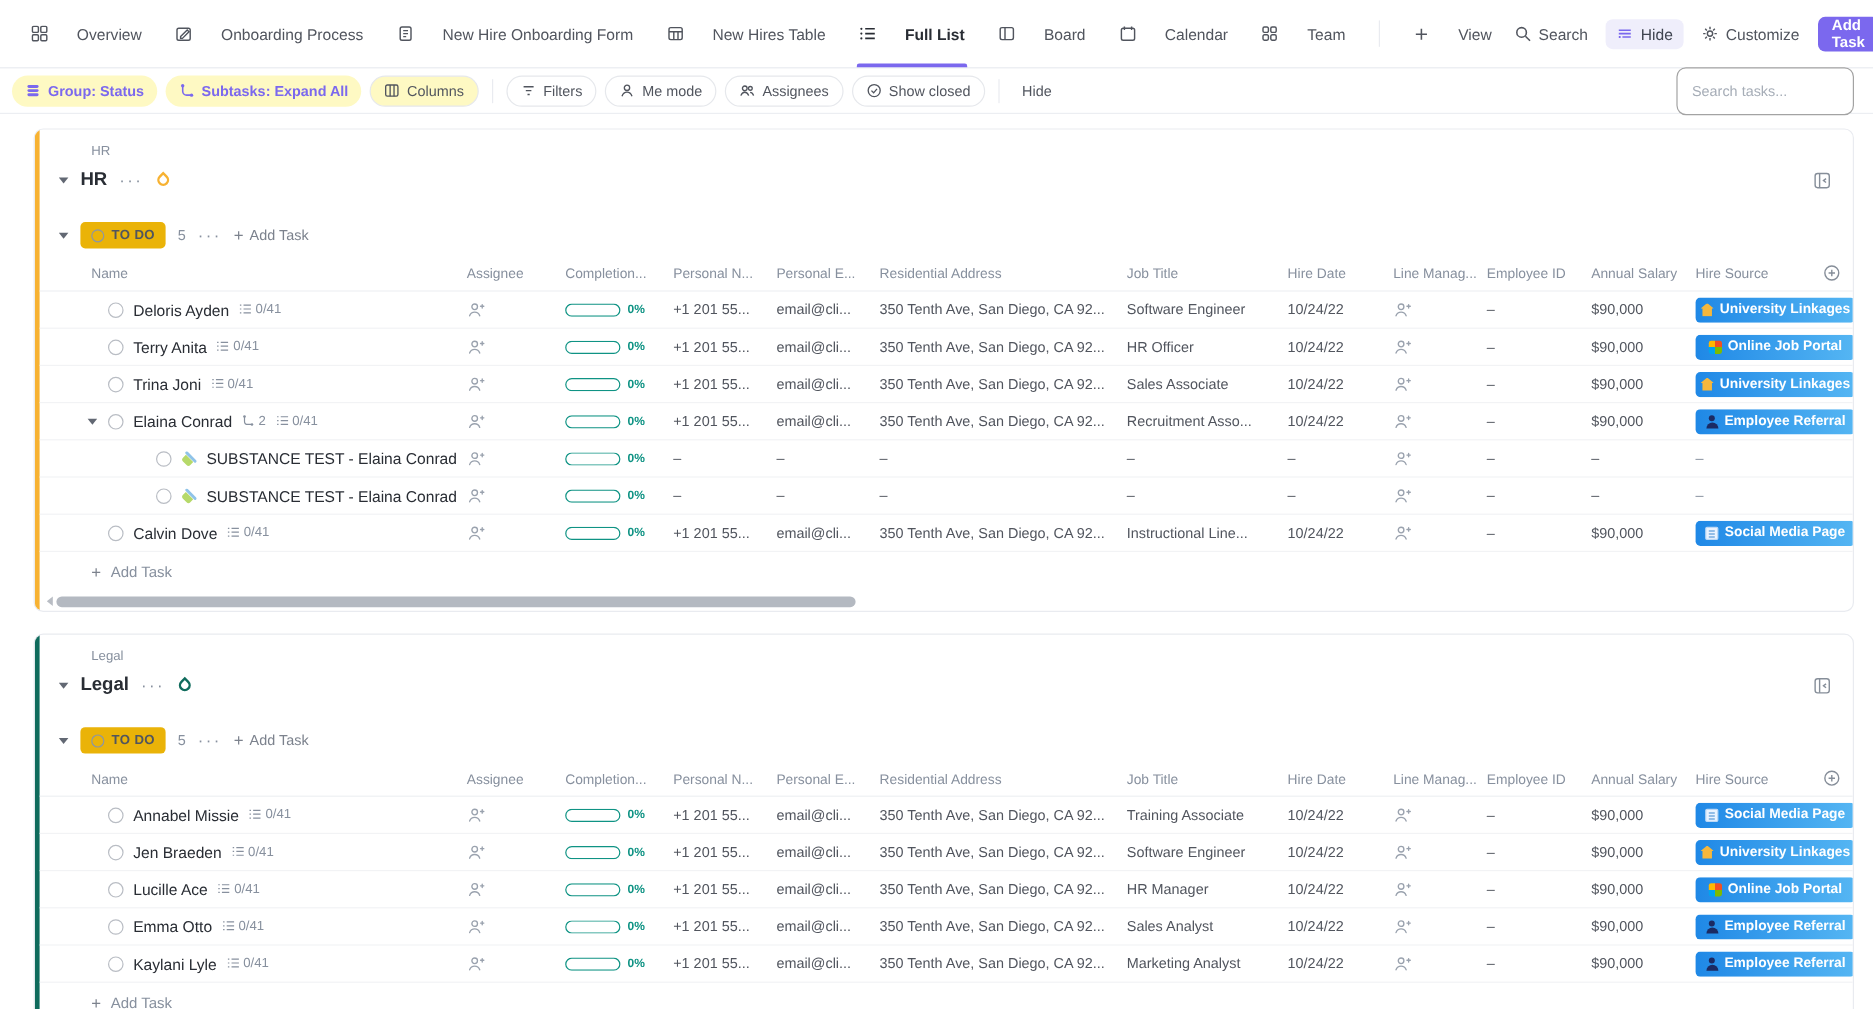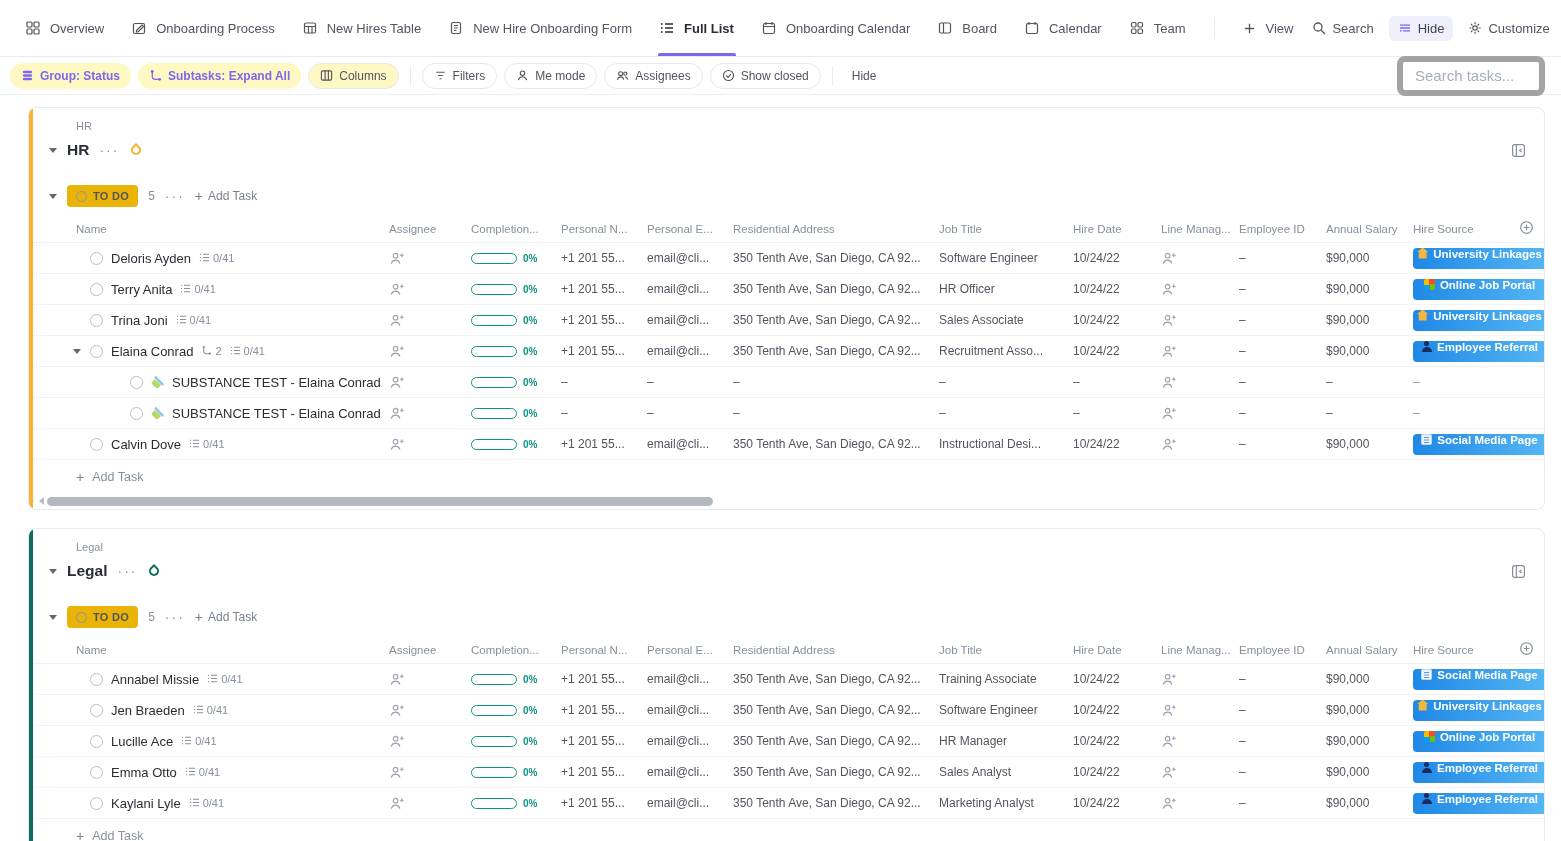--- a/index.html
+++ b/index.html
@@ -5,21 +5,21 @@
   * { margin:0; padding:0; box-sizing:border-box; }
   html,body { width:1561px; height:841px; overflow:hidden; background:#fff;
     font-family:"Liberation Sans", sans-serif; color:#292d34; }
   svg { display:block; }
   .ic { flex:none; }
 
   
   .topnav { height:57px; display:flex; align-items:center; padding:0 16px;
     border-bottom:1px solid #e9ebf0; }
   .tabs { display:flex; align-items:center; gap:8px; }
-  .tab { display:flex; align-items:center; gap:10px; padding:0 10px; height:56px;
+  .tab { display:flex; align-items:center; gap:24px; padding:0 10px; height:56px;
     font-size:13px; color:#51555e; cursor:pointer; position:relative; white-space:nowrap; }
   .tab.active { color:#292d34; font-weight:700; }
   .tab.active::after { content:""; position:absolute; left:8px; right:8px; bottom:0;
     height:3px; background:#7b68ee; border-radius:2px 2px 0 0; }
   .nav-divider { width:1px; height:22px; background:#e9ebf0; margin:0 10px; }
   .topnav-right { margin-left:auto; display:flex; align-items:center; gap:6px; }
   .nav-btn { display:flex; align-items:center; gap:6px; font-size:13px; color:#51555e;
     padding:5px 9px; border-radius:6px; cursor:pointer; white-space:nowrap; }
   .nav-btn.hide-pill { background:#efeefb; color:#3f4450; }
   .add-task-btn { display:flex; align-items:stretch; background:#7b68ee; border-radius:6px;
@@ -30,22 +30,22 @@
   .toolbar { height:38px; display:flex; align-items:center; gap:7px; padding:0 16px 0 10px;
     border-bottom:1px solid #eceef2; }
   .chip { display:flex; align-items:center; gap:6px; height:26px; padding:0 11px;
     border-radius:13px; font-size:12px; cursor:pointer; white-space:nowrap; }
   .chip.purple { background:#fef9c3; color:#7b68ee; font-weight:600; }
   .chip.plain { background:#fef9c3; border:1px solid #e6e8ec; color:#51555e; }
   .chip.ghost { border:1px solid #e6e8ec; color:#51555e; }
   .tb-divider { width:1px; height:20px; background:#e9ebf0; margin:0 4px; }
   .tb-text { font-size:12px; color:#51555e; padding:0 8px; cursor:pointer; }
   .tb-search { margin-left:auto; }
-  .tb-search input { width:148px; height:40px; border:6px solid #a3a3a3; border-radius:8px;
-    padding:0 12px; font-size:15px; color:#51555e; outline:none;
+  .tb-search input { width:148px; height:40px; border:1px solid #a3a3a3; border-radius:8px;
+    padding:0 12px; font-size:12px; color:#51555e; outline:none;
     font-family:"Liberation Sans",sans-serif; }
   .tb-search input::placeholder { color:#a6adb7; }
 
   
   .content { padding:12px 16px 0 28px; }
   .group-card { position:relative; width:1517px; border:1px solid #e9ebf0; border-radius:8px;
     background:#fff; margin-bottom:18px; overflow:hidden; }
   .strip { position:absolute; left:0; top:0; bottom:0; width:4px; border-radius:8px 0 0 8px; }
   .group-inner { padding:10px 0 0 4px; position:relative; }
   .crumb { font-size:11px; color:#87909e; padding-left:43px; height:16px; line-height:16px; }
@@ -86,21 +86,21 @@
   .row-caret { width:0; height:0; border-left:4px solid transparent; border-right:4px solid transparent;
     border-top:5px solid #626873; cursor:pointer; }
   .status-circle { width:13px; height:13px; border:1.6px solid #b9bdc4; border-radius:50%;
     flex:none; cursor:pointer; }
   .task-name { font-size:13px; font-weight:500; color:#292d34; cursor:pointer; white-space:nowrap; }
   .meta { display:flex; align-items:flex-start; gap:3px; color:#87909e; font-size:11px; flex:none; }
   .prog-wrap { display:flex; align-items:center; }
   .prog { width:46px; height:11px; border:1.5px solid #0f9384; border-radius:6px; }
   .prog-label { color:#0f9384; font-size:10px; font-weight:700; margin-left:6px; }
   .dash { color:#87909e; }
-  .src-badge { display:inline-flex; align-items:flex-start; justify-content:center; gap:5px;
+  .src-badge { display:inline-flex; align-items:center; justify-content:center; gap:5px;
     width:133px; height:21px; border-radius:4px; color:#fff; font-size:11.5px; font-weight:600;
     background:linear-gradient(90deg,#1f88e6,#55b6f3); cursor:pointer; white-space:nowrap; }
   .bi { width:11px; height:11px; position:relative; flex:none; }
   .icon-house { background:#f5b73d;
     clip-path:polygon(50% 0,100% 42%,86% 42%,86% 100%,14% 100%,14% 42%,0 42%); }
   .icon-monitor { border-radius:2px;
     background:conic-gradient(#f25022 0 25%,#7fba00 0 50%,#00a4ef 0 75%,#ffb900 0); }
   .icon-person::before { content:""; position:absolute; left:3px; top:0; width:5px; height:5px;
     border-radius:50%; background:#1b2a63; }
   .icon-person::after { content:""; position:absolute; left:.5px; bottom:0; width:10px; height:5px;
@@ -133,47 +133,40 @@
     </div>
     <div class="tab">
       <svg class="ic" width="14" height="14" viewBox="0 0 14 14" fill="none" stroke="currentColor" stroke-width="1.2">
           <rect x="1.5" y="2.5" width="11" height="10" rx="1.5"></rect>
           <path d="M4.5 9.5L10 4l1.5 1.5L6 11H4.5z"></path>
         </svg>
       <span>Onboarding Process</span>
     </div>
     <div class="tab">
       <svg class="ic" width="14" height="14" viewBox="0 0 14 14" fill="none" stroke="currentColor" stroke-width="1.2">
+          <rect x="2.5" y="1.5" width="9" height="11" rx="1.5"></rect>
+          <path d="M5 4.5h4M5 7h4M5 9.5h2.5"></path>
+        </svg>
+      <span>New Hire Onboarding Form</span>
+    </div>
+    <div class="tab">
+      <svg class="ic" width="14" height="14" viewBox="0 0 14 14" fill="none" stroke="currentColor" stroke-width="1.2">
           <rect x="1.5" y="2" width="11" height="10" rx="1.5"></rect>
           <path d="M1.5 5.5h11M5.5 5.5v6.5M9 5.5v6.5"></path>
         </svg>
       <span>New Hires Table</span>
-    </div>
-    <div class="tab">
-      <svg class="ic" width="14" height="14" viewBox="0 0 14 14" fill="none" stroke="currentColor" stroke-width="1.2">
-          <rect x="2.5" y="1.5" width="9" height="11" rx="1.5"></rect>
-          <path d="M5 4.5h4M5 7h4M5 9.5h2.5"></path>
-        </svg>
-      <span>New Hire Onboarding Form</span>
     </div>
     <div class="tab active">
       <svg class="ic" width="14" height="14" viewBox="0 0 14 14" fill="none" stroke="currentColor" stroke-width="1.3">
           <path d="M5 3h8M5 7h8M5 11h8"></path>
           <circle cx="1.8" cy="3" r="0.9" fill="currentColor" stroke="none"></circle>
           <circle cx="1.8" cy="7" r="0.9" fill="currentColor" stroke="none"></circle>
           <circle cx="1.8" cy="11" r="0.9" fill="currentColor" stroke="none"></circle>
         </svg>
       <span>Full List</span>
-    </div>
-    <div class="tab">
-      <svg class="ic" width="14" height="14" viewBox="0 0 14 14" fill="none" stroke="currentColor" stroke-width="1.2">
-          <rect x="1.5" y="2.5" width="11" height="10" rx="1.5"></rect>
-          <path d="M4 1v3M10 1v3M1.5 5.5h11"></path>
-        </svg>
-      <span>Onboarding Calendar</span>
     </div>
     <div class="tab">
       <svg class="ic" width="14" height="14" viewBox="0 0 14 14" fill="none" stroke="currentColor" stroke-width="1.2">
           <rect x="1.5" y="2" width="11" height="10" rx="1.5"></rect>
           <path d="M5.5 2v10"></path>
         </svg>
       <span>Board</span>
     </div>
     <div class="tab">
       <svg class="ic" width="14" height="14" viewBox="0 0 14 14" fill="none" stroke="currentColor" stroke-width="1.2">
@@ -640,21 +633,21 @@
                 <path d="M12.2 4.5h3M13.7 3v3"></path>
               </svg>
     </div>
     <div class="cell prog-wrap">
       <span class="prog"></span>
       <span class="prog-label">0%</span>
     </div>
     <div class="cell">+1 201 55...</div>
     <div class="cell">email@cli...</div>
     <div class="cell">350 Tenth Ave, San Diego, CA 92...</div>
-    <div class="cell">Instructional Desi...</div>
+    <div class="cell">Instructional Line...</div>
     <div class="cell">10/24/22</div>
     <div class="cell">
       <svg width="15" height="15" viewBox="0 0 16 16" fill="none" stroke="#9aa2ae" stroke-width="1.2" stroke-linecap="round">
                 <circle cx="7" cy="5" r="2.5"></circle>
                 <path d="M2.5 13c.8-2.2 2.5-3.3 4.5-3.3s3.7 1.1 4.5 3.3"></path>
                 <path d="M12.2 4.5h3M13.7 3v3"></path>
               </svg>
     </div>
     <div class="cell">–</div>
     <div class="cell">$90,000</div>

